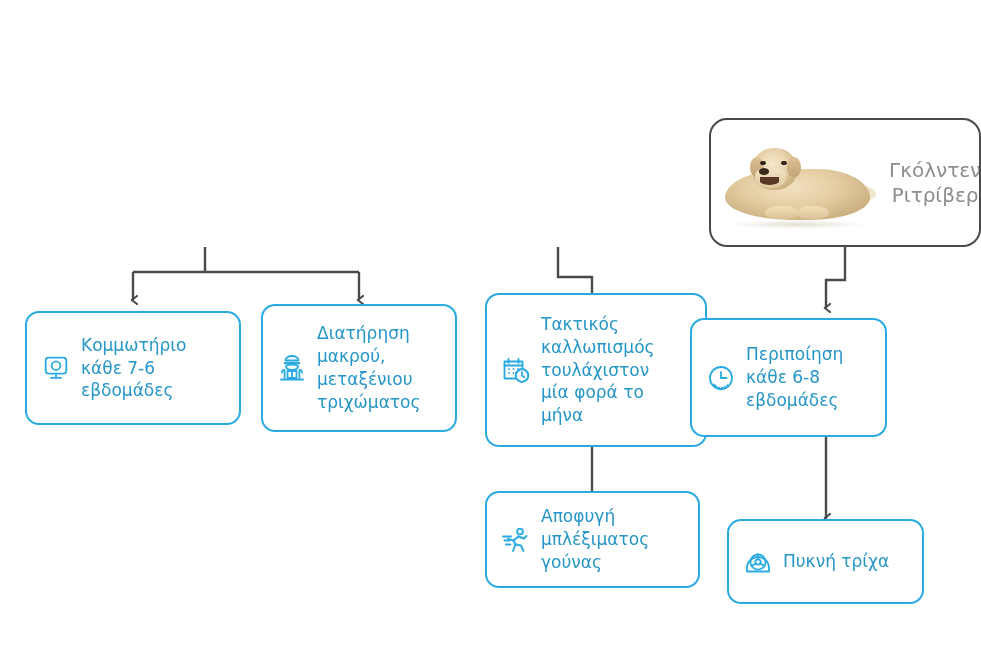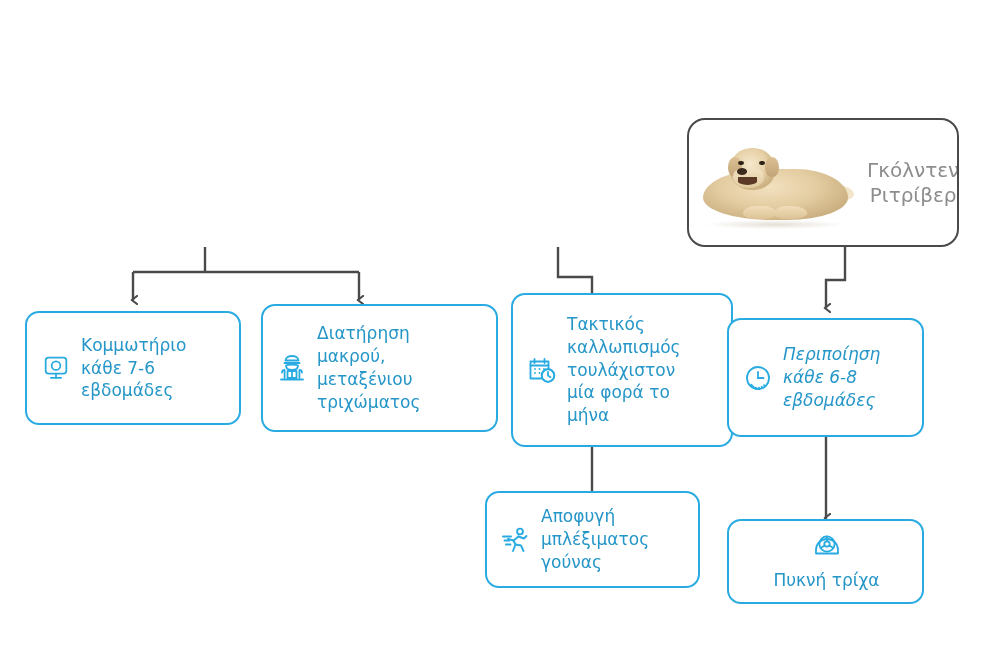--- a/index.html
+++ b/index.html
@@ -300,21 +300,21 @@
       <path d="M592,447 L592,510" fill="none" stroke="#4a4a4a" stroke-width="2.4" marker-end="url(#arrow)"></path>
     </g>
 
     <g>
       <path d="M826,437 L826,518" fill="none" stroke="#4a4a4a" stroke-width="2.4" marker-end="url(#arrow)"></path>
     </g>
   </svg>
 
 
 
-  <div class="breed-card" style="left:687px; top:118px; width:272px; height:129px;">
+  <div class="breed-card" style="left:709px; top:118px; width:272px; height:129px;">
     <div class="breed-photo" style="width:168px; height:110px; margin-left:4px;">
       <div class="photo-inner ph-golden">
         <div class="gold-shadow"></div>
         <div class="gold-tail"></div>
         <div class="gold-body"></div>
         <div class="gold-paw a"></div>
         <div class="gold-paw b"></div>
         <div class="gold-head"></div>
         <div class="gold-ear l"></div>
         <div class="gold-ear r"></div>
@@ -336,40 +336,40 @@
         <circle cx="16" cy="13.5" r="4.6"></circle>
         <path d="M16 22 L16 26"></path>
         <path d="M10.5 26.5 L21.5 26.5"></path>
       </svg>
     </div>
     <div class="care-label">Κομμωτήριο
 κάθε 7-6
 εβδομάδες</div>
   </div>
 
-  <div class="care-card" style="left:261px; top:304px; width:237px; height:128px;justify-content:space-between;">
+  <div class="care-card" style="left:261px; top:304px; width:196px; height:128px;justify-content:space-between;">
     <div class="care-icon">
       <svg width="32" height="32" viewBox="0 0 32 32" fill="none" stroke="currentColor" stroke-width="1.8" stroke-linecap="round" stroke-linejoin="round">
         <path d="M9.5 8.5 C9.5 5.8 12.4 4 16 4 C19.6 4 22.5 5.8 22.5 8.5 Z"></path>
         <path d="M8.5 11 L23.5 11"></path>
         <path d="M10 13.5 C11.6 12.2 20.4 12.2 22 13.5 C22 16.4 19.5 18 16 18 C12.5 18 10 16.4 10 13.5 Z"></path>
         <path d="M6 20.5 C6 18.8 7.2 17.8 8.6 17.8 L8.6 26"></path>
         <path d="M26 20.5 C26 18.8 24.8 17.8 23.4 17.8 L23.4 26"></path>
         <path d="M11.5 19 L20.5 19 L20.5 26 L11.5 26 Z"></path>
         <path d="M16 20.5 L16 26"></path>
         <path d="M5 27.5 L27 27.5"></path>
       </svg>
     </div>
     <div class="care-label">Διατήρηση
 μακρού,
 μεταξένιου
 τριχώματος</div>
   </div>
 
-  <div class="care-card" style="left:511px; top:293px; width:222px; height:154px;">
+  <div class="care-card" style="left:485px; top:293px; width:222px; height:154px;">
     <div class="care-icon">
       <svg width="32" height="32" viewBox="0 0 32 32" fill="none" stroke="currentColor" stroke-width="1.8" stroke-linecap="round" stroke-linejoin="round">
         <path d="M4.5 7.5 L22.5 7.5 L22.5 24.5 L4.5 24.5 Z"></path>
         <path d="M4.5 11.5 L22.5 11.5"></path>
         <path d="M8.5 5 L8.5 9"></path>
         <path d="M18.5 5 L18.5 9"></path>
         <circle cx="9" cy="15" r="0.9" fill="currentColor" stroke="none"></circle>
         <circle cx="13.5" cy="15" r="0.9" fill="currentColor" stroke="none"></circle>
         <circle cx="18" cy="15" r="0.9" fill="currentColor" stroke="none"></circle>
         <circle cx="9" cy="19" r="0.9" fill="currentColor" stroke="none"></circle>
@@ -379,21 +379,21 @@
         <path d="M22 18 L22 21.5 L24.5 23.2"></path>
       </svg>
     </div>
     <div class="care-label">Τακτικός
 καλλωπισμός
 τουλάχιστον
 μία φορά το
 μήνα</div>
   </div>
 
-  <div class="care-card" style="left:727px; top:318px; width:197px; height:119px;font-style:italic;">
+  <div class="care-card" style="left:690px; top:318px; width:197px; height:119px;">
     <div class="care-icon">
       <svg width="32" height="32" viewBox="0 0 32 32" fill="none" stroke="currentColor" stroke-width="1.8" stroke-linecap="round" stroke-linejoin="round">
         <circle cx="16" cy="16" r="11"></circle>
         <path d="M16 16 L16 10"></path>
         <path d="M16 16 L21.5 16"></path>
         <path d="M9.2 22.6 L10.4 23.8 M11.4 24.6 L12.2 26 M14 25.6 L14.3 27.1 M17 25.7 L17.3 27.2 M19.7 24.8 L20.5 26.2 M22 23.2 L23.2 24.3"></path>
       </svg>
     </div>
     <div class="care-label">Περιποίηση
 κάθε 6-8
@@ -411,21 +411,21 @@
         <path d="M3 12.5 L11 12.5"></path>
         <path d="M4.5 16.5 L9.5 16.5"></path>
         <path d="M6 20.5 L10.5 20.5"></path>
       </svg>
     </div>
     <div class="care-label">Αποφυγή
 μπλέξιματος
 γούνας</div>
   </div>
 
-  <div class="care-card" style="left:727px; top:519px; width:197px; height:85px;flex-direction:column;">
+  <div class="care-card" style="left:727px; top:519px; width:197px; height:85px;">
     <div class="care-icon">
       <svg width="32" height="32" viewBox="0 0 32 32" fill="none" stroke="currentColor" stroke-width="1.8" stroke-linecap="round" stroke-linejoin="round">
         <path d="M5 22 A11 11 0 1 1 27 22 L27 25.5 L5 25.5 Z"></path>
         <circle cx="16" cy="16" r="7.6"></circle>
         <circle cx="16" cy="16" r="2.7"></circle>
         <path d="M16 13.3 L16 8.4"></path>
         <path d="M13.7 17.4 L9.5 20"></path>
         <path d="M18.3 17.4 L22.5 20"></path>
       </svg>
     </div>

